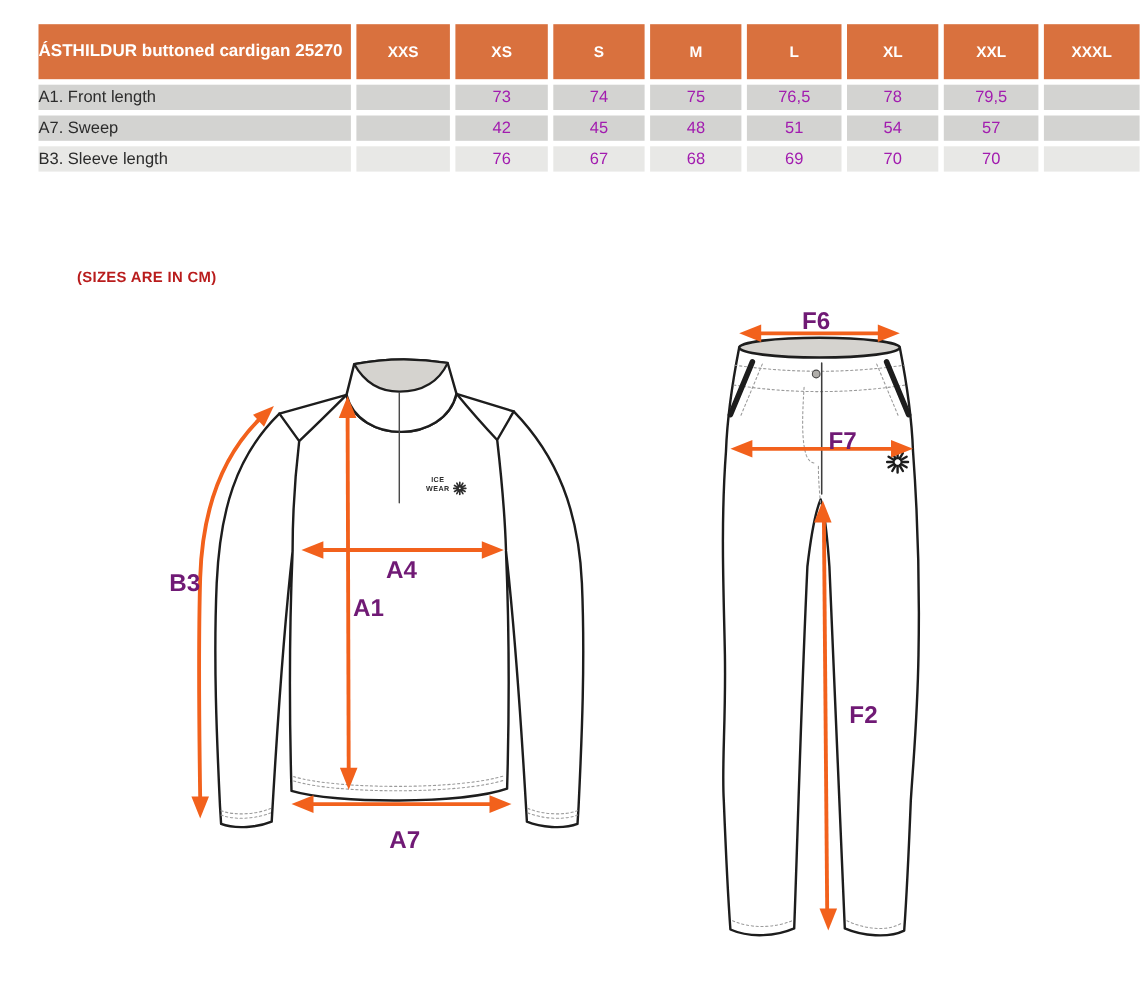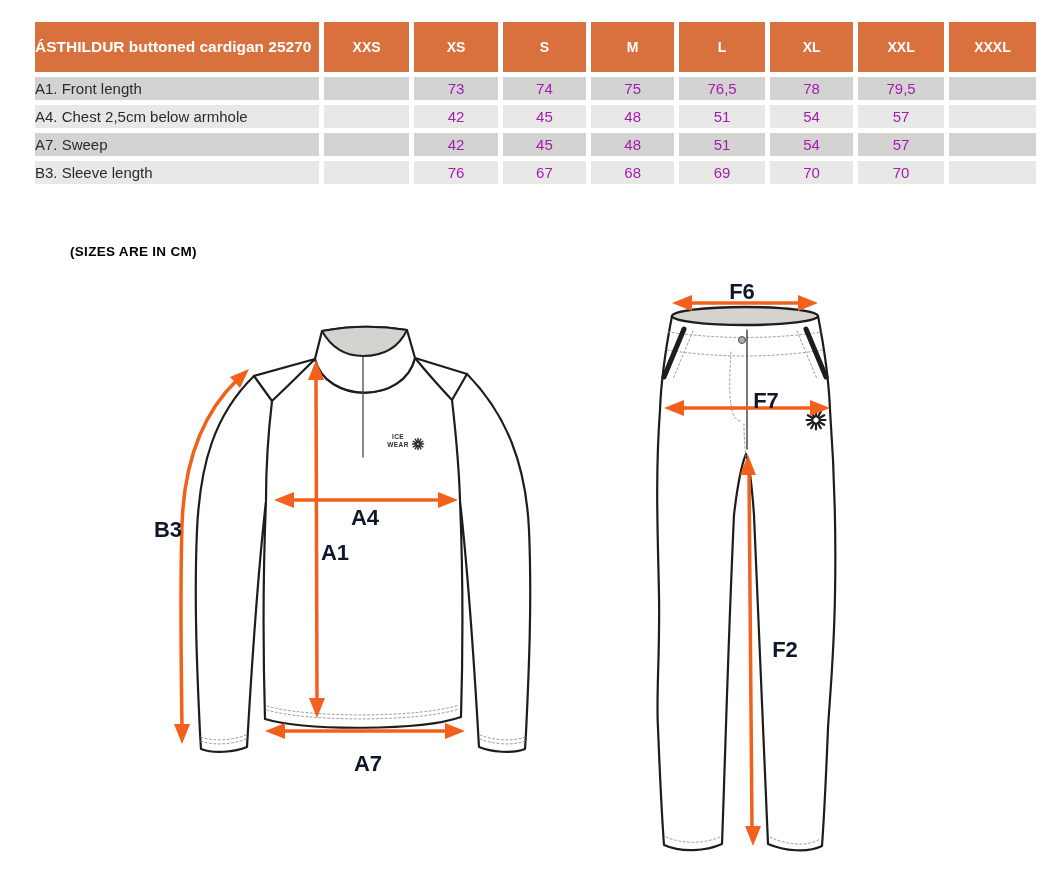--- a/index.html
+++ b/index.html
@@ -16,28 +16,28 @@
   .hdr { background:#d9713e; color:#ffffff; font-weight:bold; }
   .hdr-title { width:330px; height:50px; font-size:15.5px; text-align:left; padding-left:35px; }
   .hdr-size  { width:99px;  font-size:14px; text-align:center; }
   .row-label { text-align:left; padding-left:35px; font-size:15px; color:#2b2b2b; height:23px; font-weight:normal; }
   .row-val   { text-align:center; font-size:15px; color:#a21caf; }
   tr.dark  td { background:#d3d3d1; }
   tr.light td { background:#e8e8e6; }
   
   .note {
     position:absolute; left:70px; top:244px;
-    font-size:13.5px; font-weight:bold; letter-spacing:0.3px; color:#000000;
+    font-size:13.5px; font-weight:bold; letter-spacing:0.3px; color:#b91c1c;
   }
   
   .diagram { position:absolute; left:0; top:270px; width:1041px; height:626px; }
   .diagram svg { position:absolute; left:0; top:0; }
   .mlabel {
     position:absolute; transform:translate(-50%,-50%);
-    font-size:22px; font-weight:bold; color:#0f172a; white-space:nowrap; pointer-events:none;
+    font-size:22px; font-weight:bold; color:#701a75; white-space:nowrap; pointer-events:none;
   }
   .logo {
     position:absolute; left:385px; top:163px; width:26px; text-align:center;
     font-size:6.5px; font-weight:bold; letter-spacing:0.4px; line-height:7.5px;
     color:#2d2d2d; pointer-events:none;
   }
 </style>
 </head>
 <body>
 
@@ -56,31 +56,20 @@
   </tr>
   <tr class="dark">
     <td class="row-label">A1. Front length</td>
     <td class="row-val"></td>
     <td class="row-val">73</td>
     <td class="row-val">74</td>
     <td class="row-val">75</td>
     <td class="row-val">76,5</td>
     <td class="row-val">78</td>
     <td class="row-val">79,5</td>
-    <td class="row-val"></td>
-  </tr>
-  <tr class="light">
-    <td class="row-label">A4. Chest 2,5cm below armhole</td>
-    <td class="row-val"></td>
-    <td class="row-val">42</td>
-    <td class="row-val">45</td>
-    <td class="row-val">48</td>
-    <td class="row-val">51</td>
-    <td class="row-val">54</td>
-    <td class="row-val">57</td>
     <td class="row-val"></td>
   </tr>
   <tr class="dark">
     <td class="row-label">A7. Sweep</td>
     <td class="row-val"></td>
     <td class="row-val">42</td>
     <td class="row-val">45</td>
     <td class="row-val">48</td>
     <td class="row-val">51</td>
     <td class="row-val">54</td>

